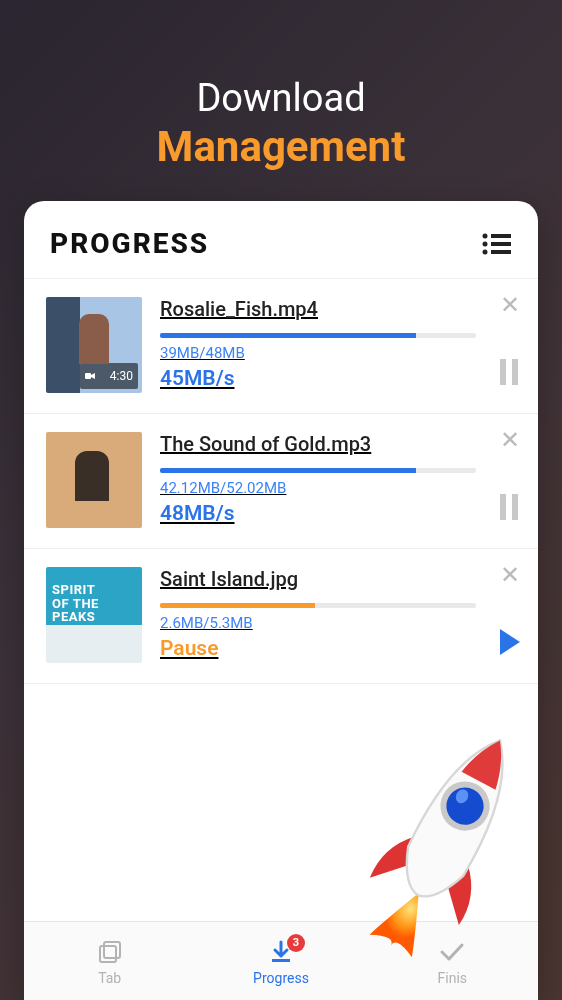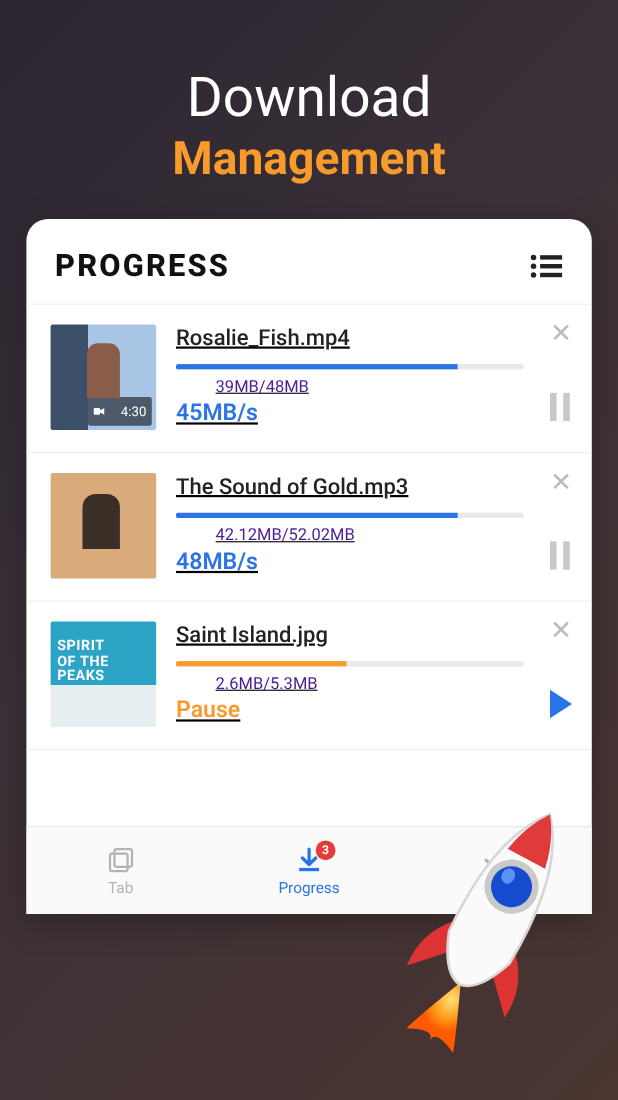--- a/index.html
+++ b/index.html
@@ -11,34 +11,35 @@
   overflow: hidden;
   position: relative;
 }
 .hero {
   text-align: center;
   padding-top: 60px;
   padding-bottom: 30px;
 }
 .hero-line1 {
   color: #fff;
-  font-size: 50px;
+  font-size: 38px;
   font-weight: 400;
+  margin-top: 16px;
 }
 .hero-line2 {
   color: #f89b2c;
   font-size: 42px;
   font-weight: 700;
   margin-top: 2px;
 }
 .card {
   background: #fff;
   border-radius: 20px 20px 0 0;
   margin: 0 24px;
-  height: 632px;
+  height: 800px;
   overflow: hidden;
   position: relative;
   box-shadow: 0 8px 30px rgba(0,0,0,.25);
 }
 .card-header {
   display: flex;
   align-items: center;
   justify-content: space-between;
   padding: 26px 26px 18px 26px;
   border-bottom: 1px solid #eee;
@@ -97,23 +98,22 @@
   border-radius: 2px;
   overflow: hidden;
 }
 .bar-fill {
   height: 100%;
   background: #2b74e7;
 }
 .bar-fill.paused { background: #f89b2c; }
 .sizes {
   font-size: 15px;
-  color: #4c1d95;
+  color: #3b82f6;
   margin-top: 6px;
-  margin-left: 36px;
 }
 .speed {
   font-size: 21px;
   font-weight: 600;
   margin-top: 4px;
 }
 .speed.active { color: #2b74e7; }
 .speed.paused { color: #f89b2c; }
 .close-btn {
   position: absolute;

